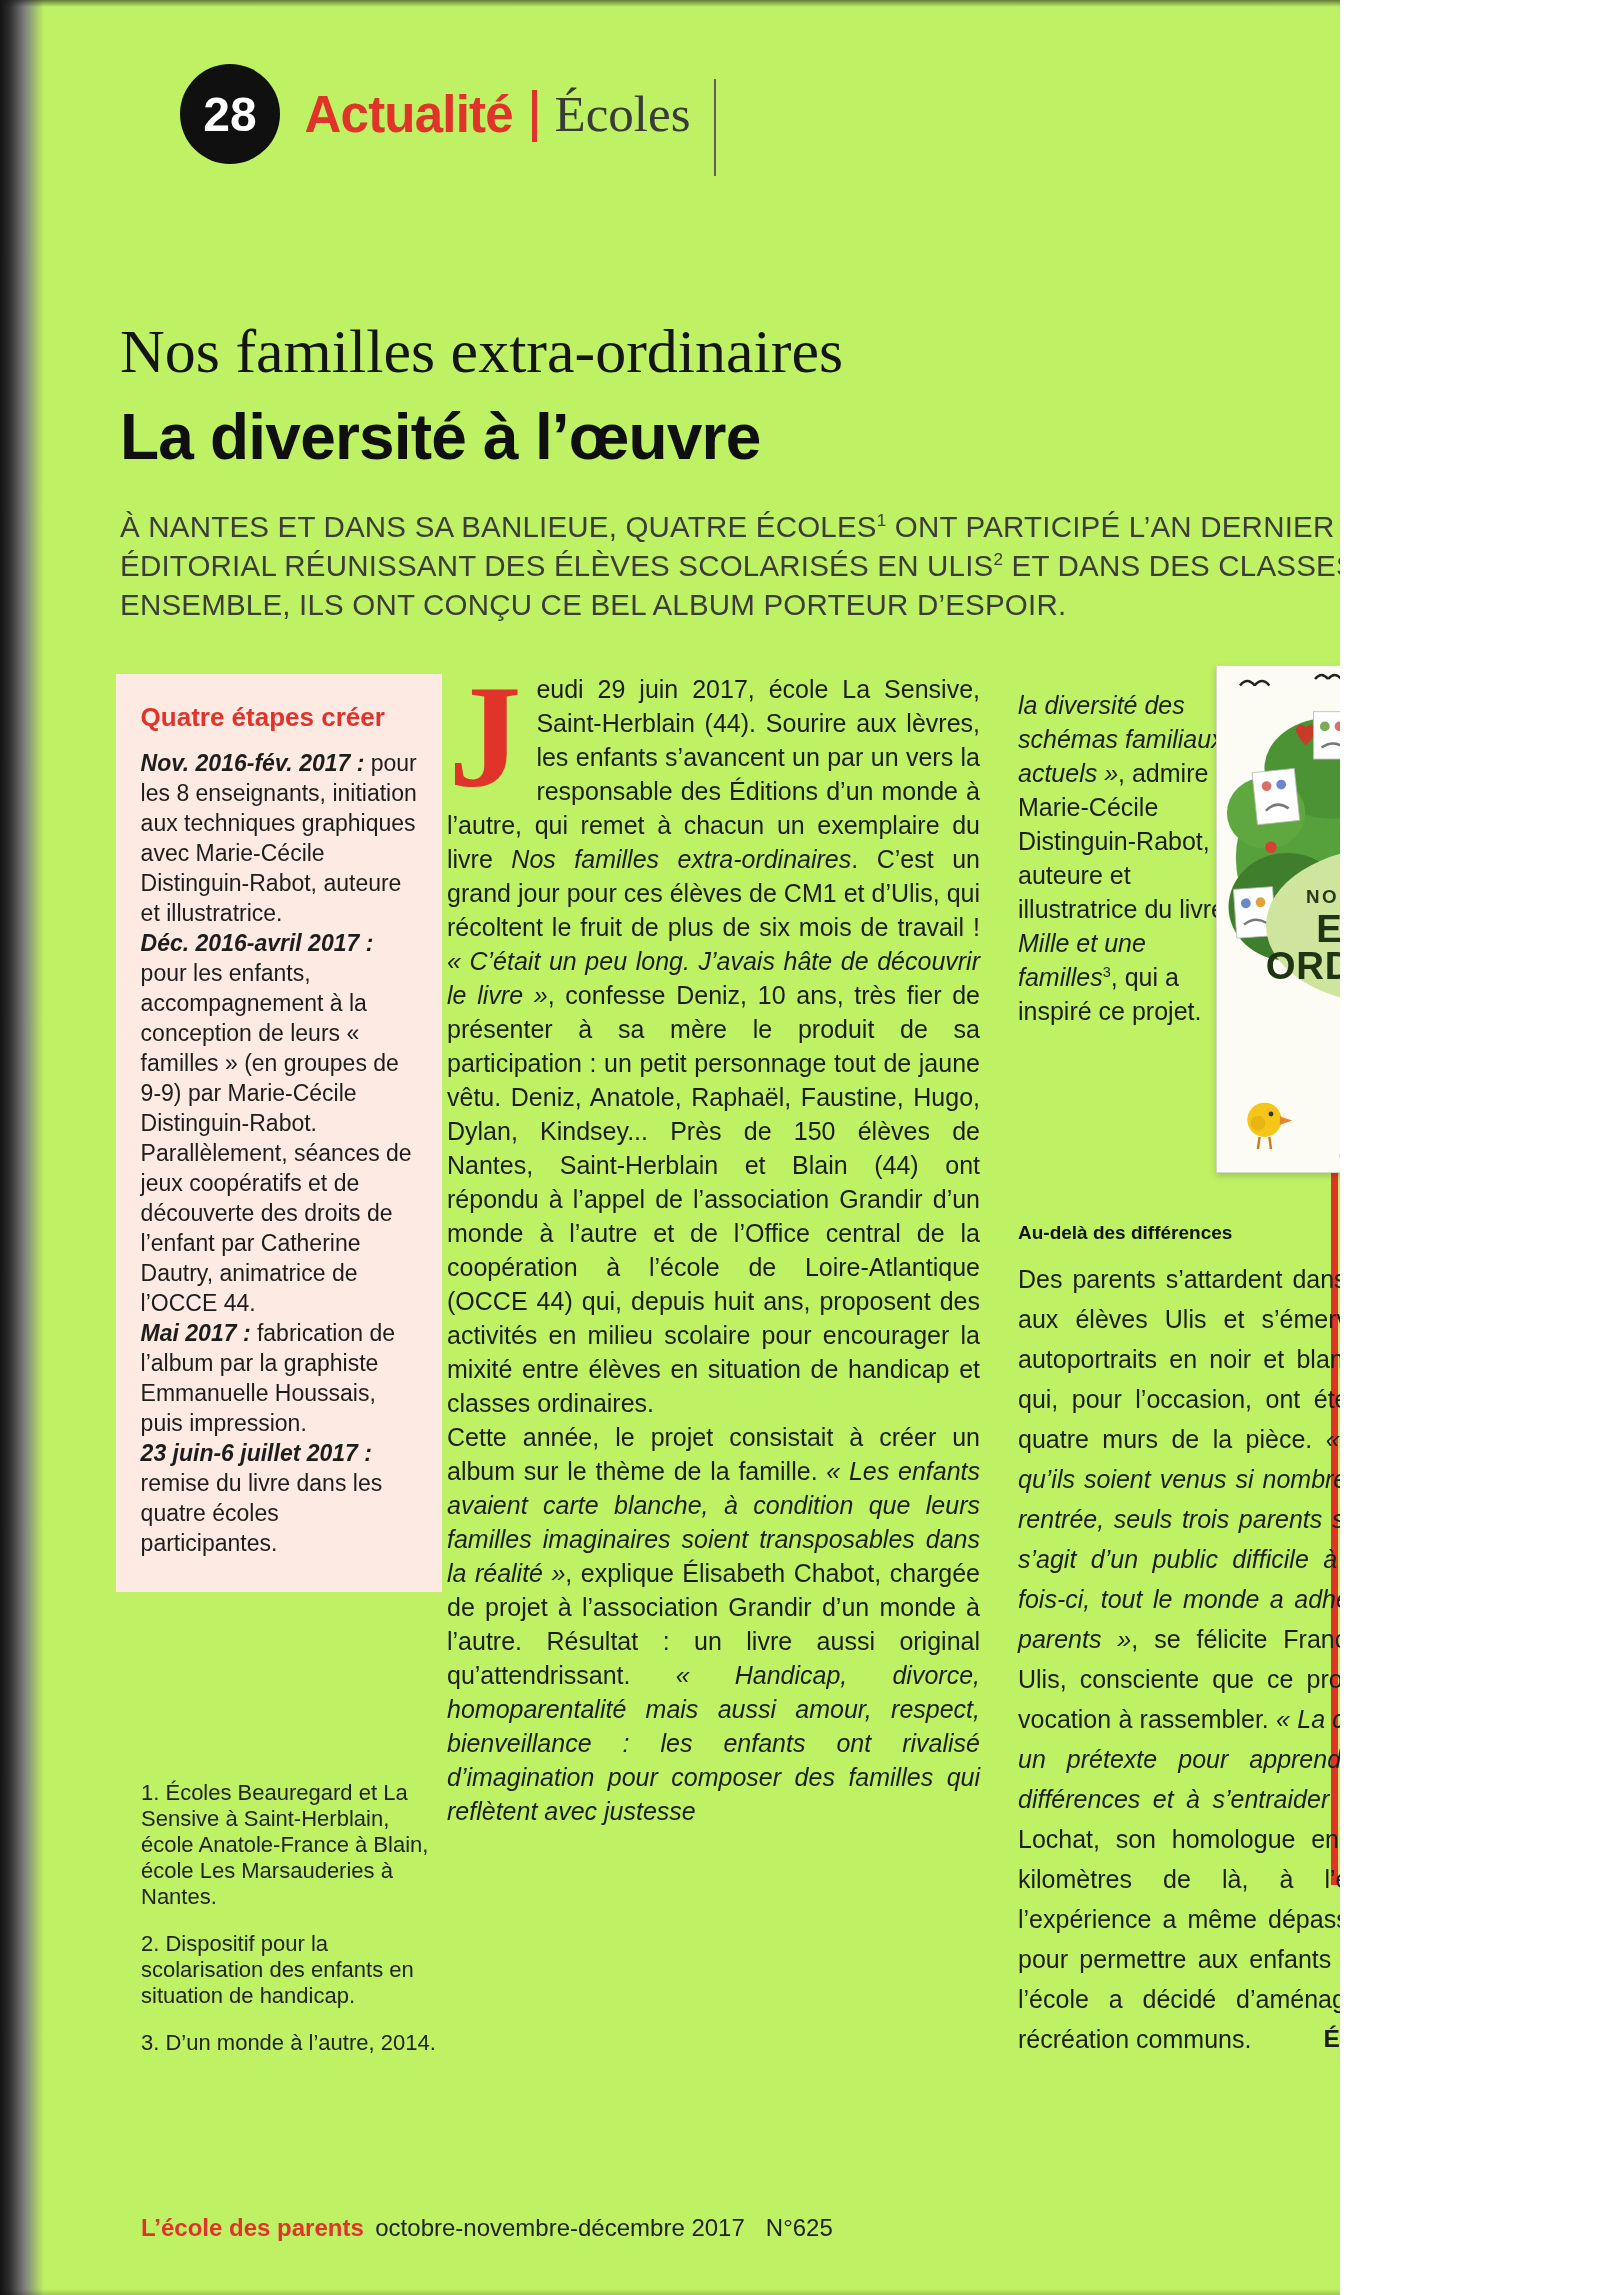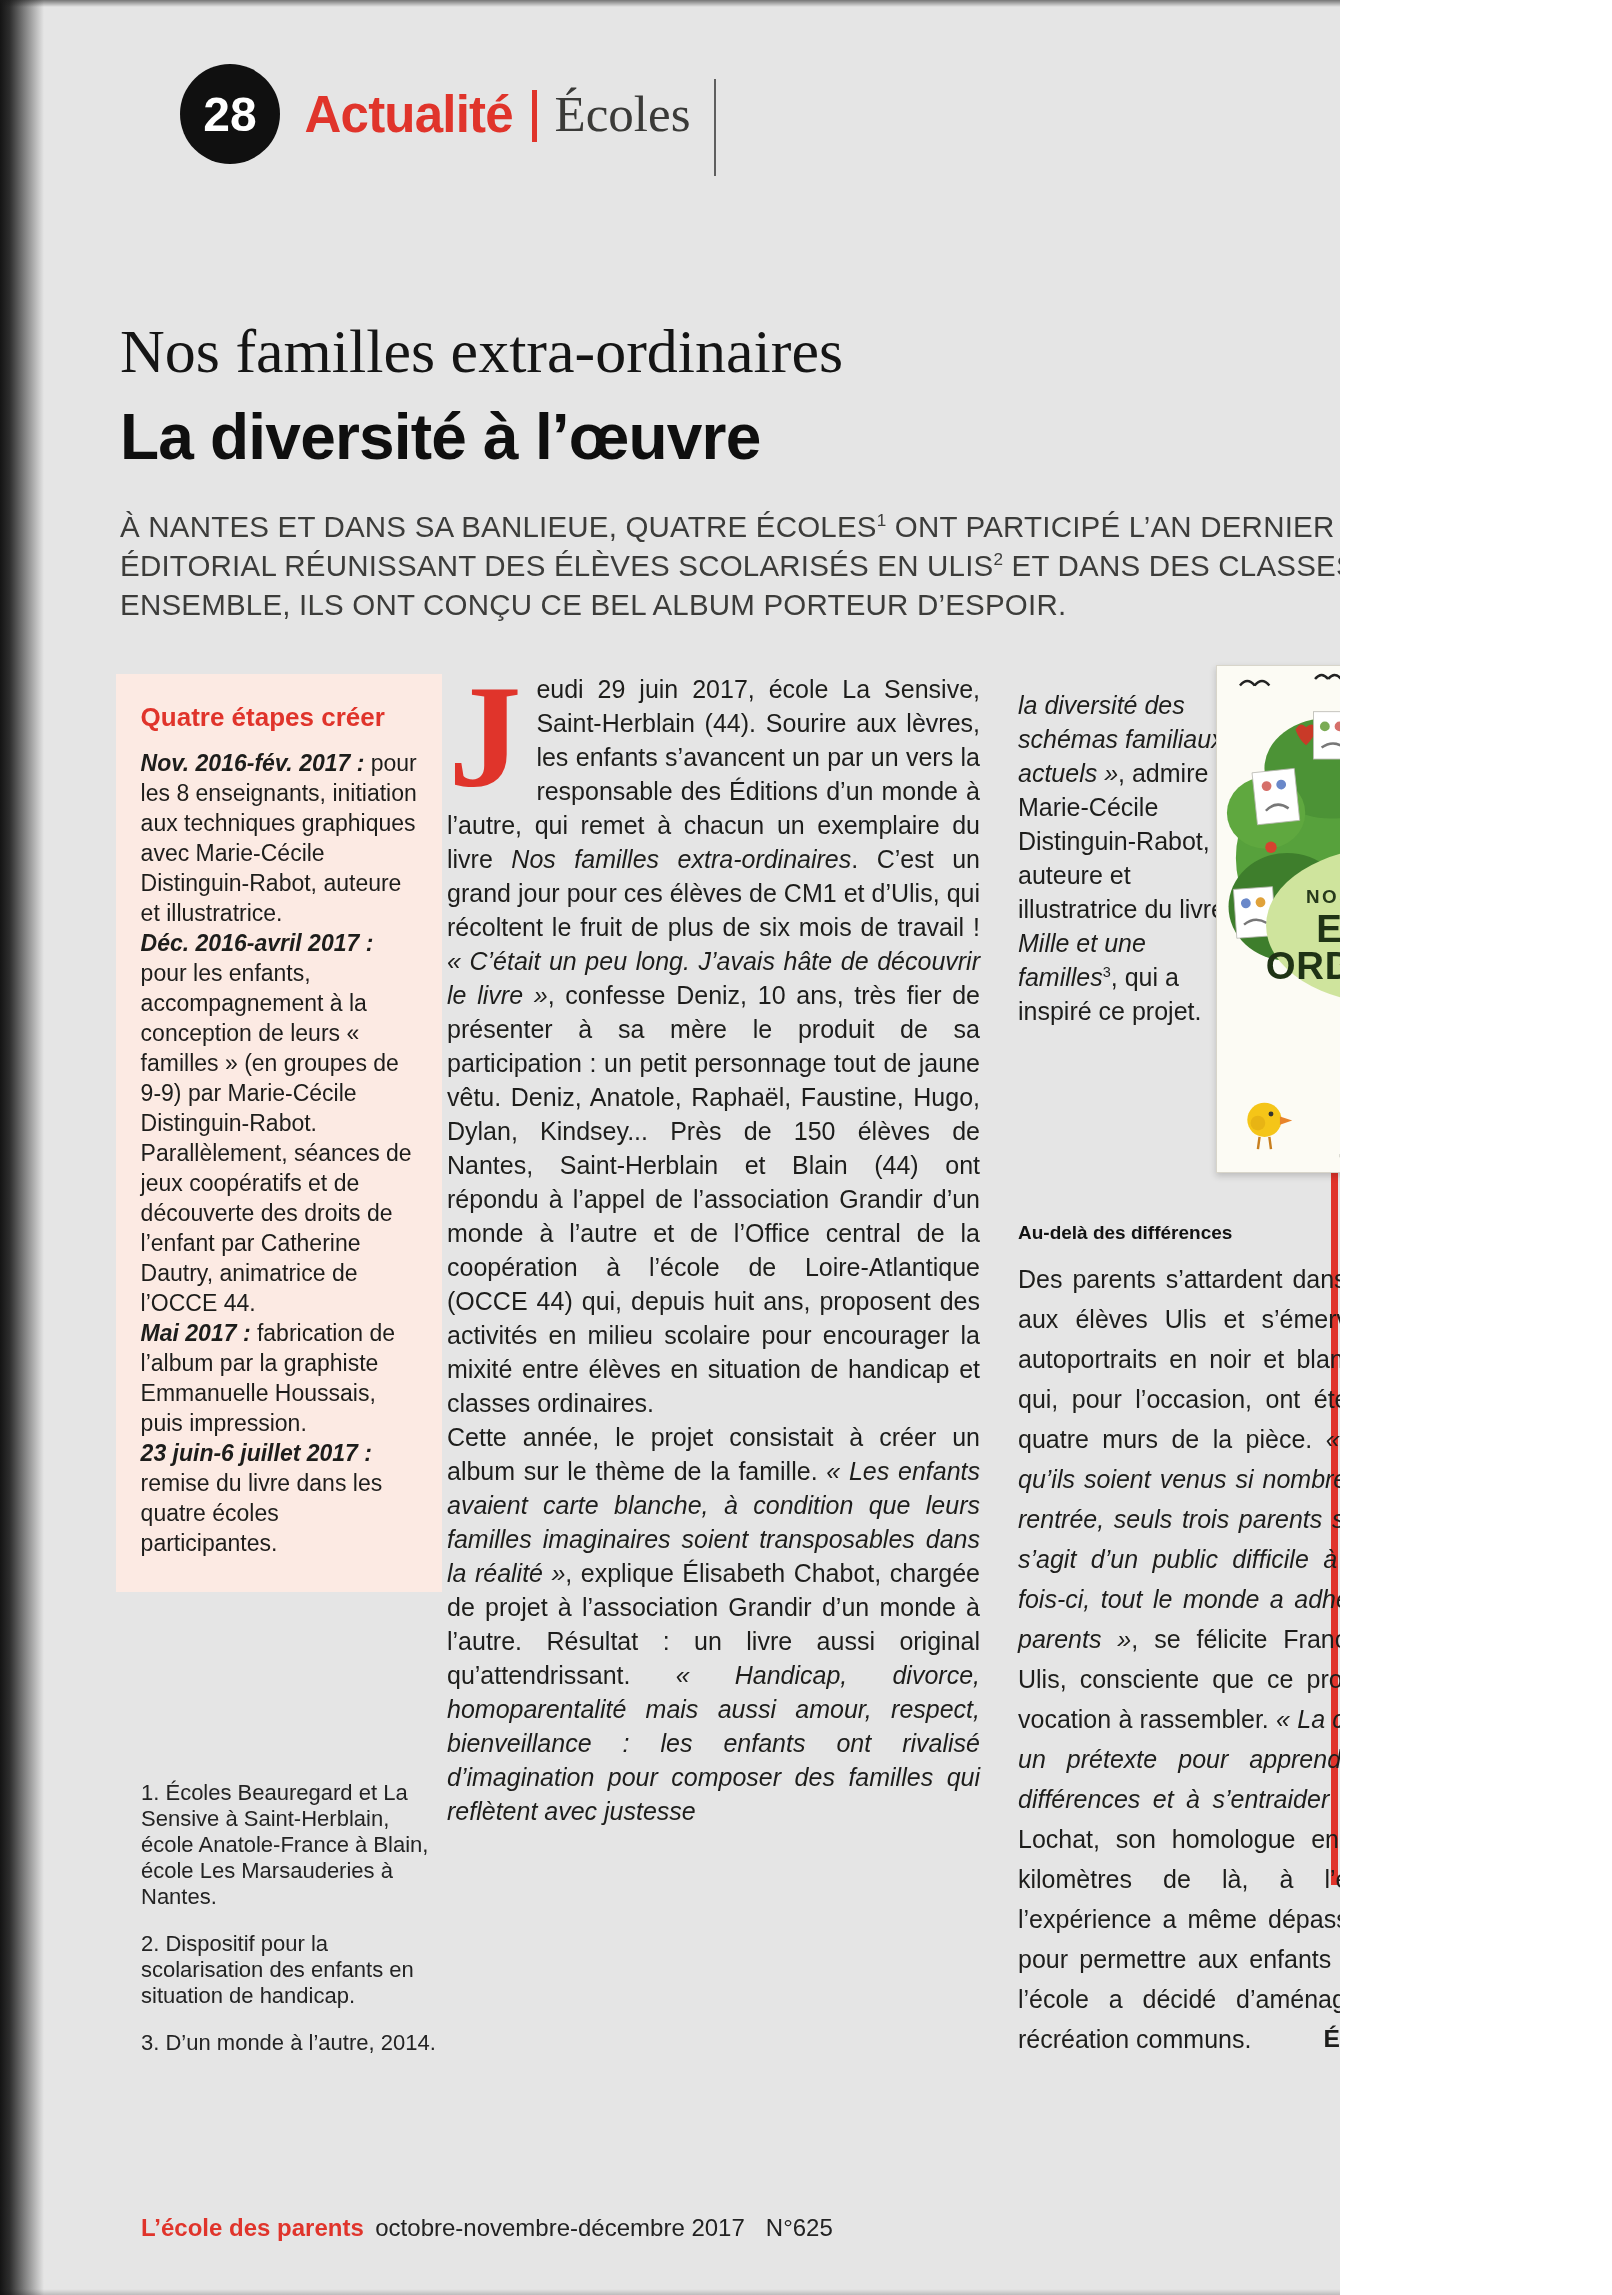--- a/index.html
+++ b/index.html
@@ -1,18 +1,18 @@
 <!DOCTYPE html>
 <html lang="fr" style="font-size:13px"><head>
 <meta charset="utf-8">
 <style>
   * { margin:0; padding:0; box-sizing:border-box; }
   html,body { background:#ffffff; }
   .page {
-    position:relative; width:1340px; height:2295px; background:#e5e5e5;
+    position:relative; width:1340px; height:2295px; background:#bef264;
     overflow:hidden; font-family:"Liberation Sans", sans-serif; color:#1d1d1b;
   }
   
   .scan-left { position:absolute; left:0; top:0; width:44px; height:100%;
     background:linear-gradient(to right,#141414 0%,#2e2e2e 22%,#7d7d7d 55%,rgba(255,255,255,0) 100%); z-index:5;}
   .scan-top { position:absolute; left:0; top:0; width:100%; height:7.4px;
     background:linear-gradient(to bottom,rgba(25,25,25,.55),rgba(255,255,255,0)); z-index:5;}
   .scan-bottom { position:absolute; left:0; bottom:0; width:100%; height:5.7px;
     background:linear-gradient(to top,rgba(0,0,0,.18),rgba(255,255,255,0)); z-index:5;}
   .red-edge { position:absolute; right:2.5px; top:667px; width:6.6px; height:1218px; background:#e0342b; }

